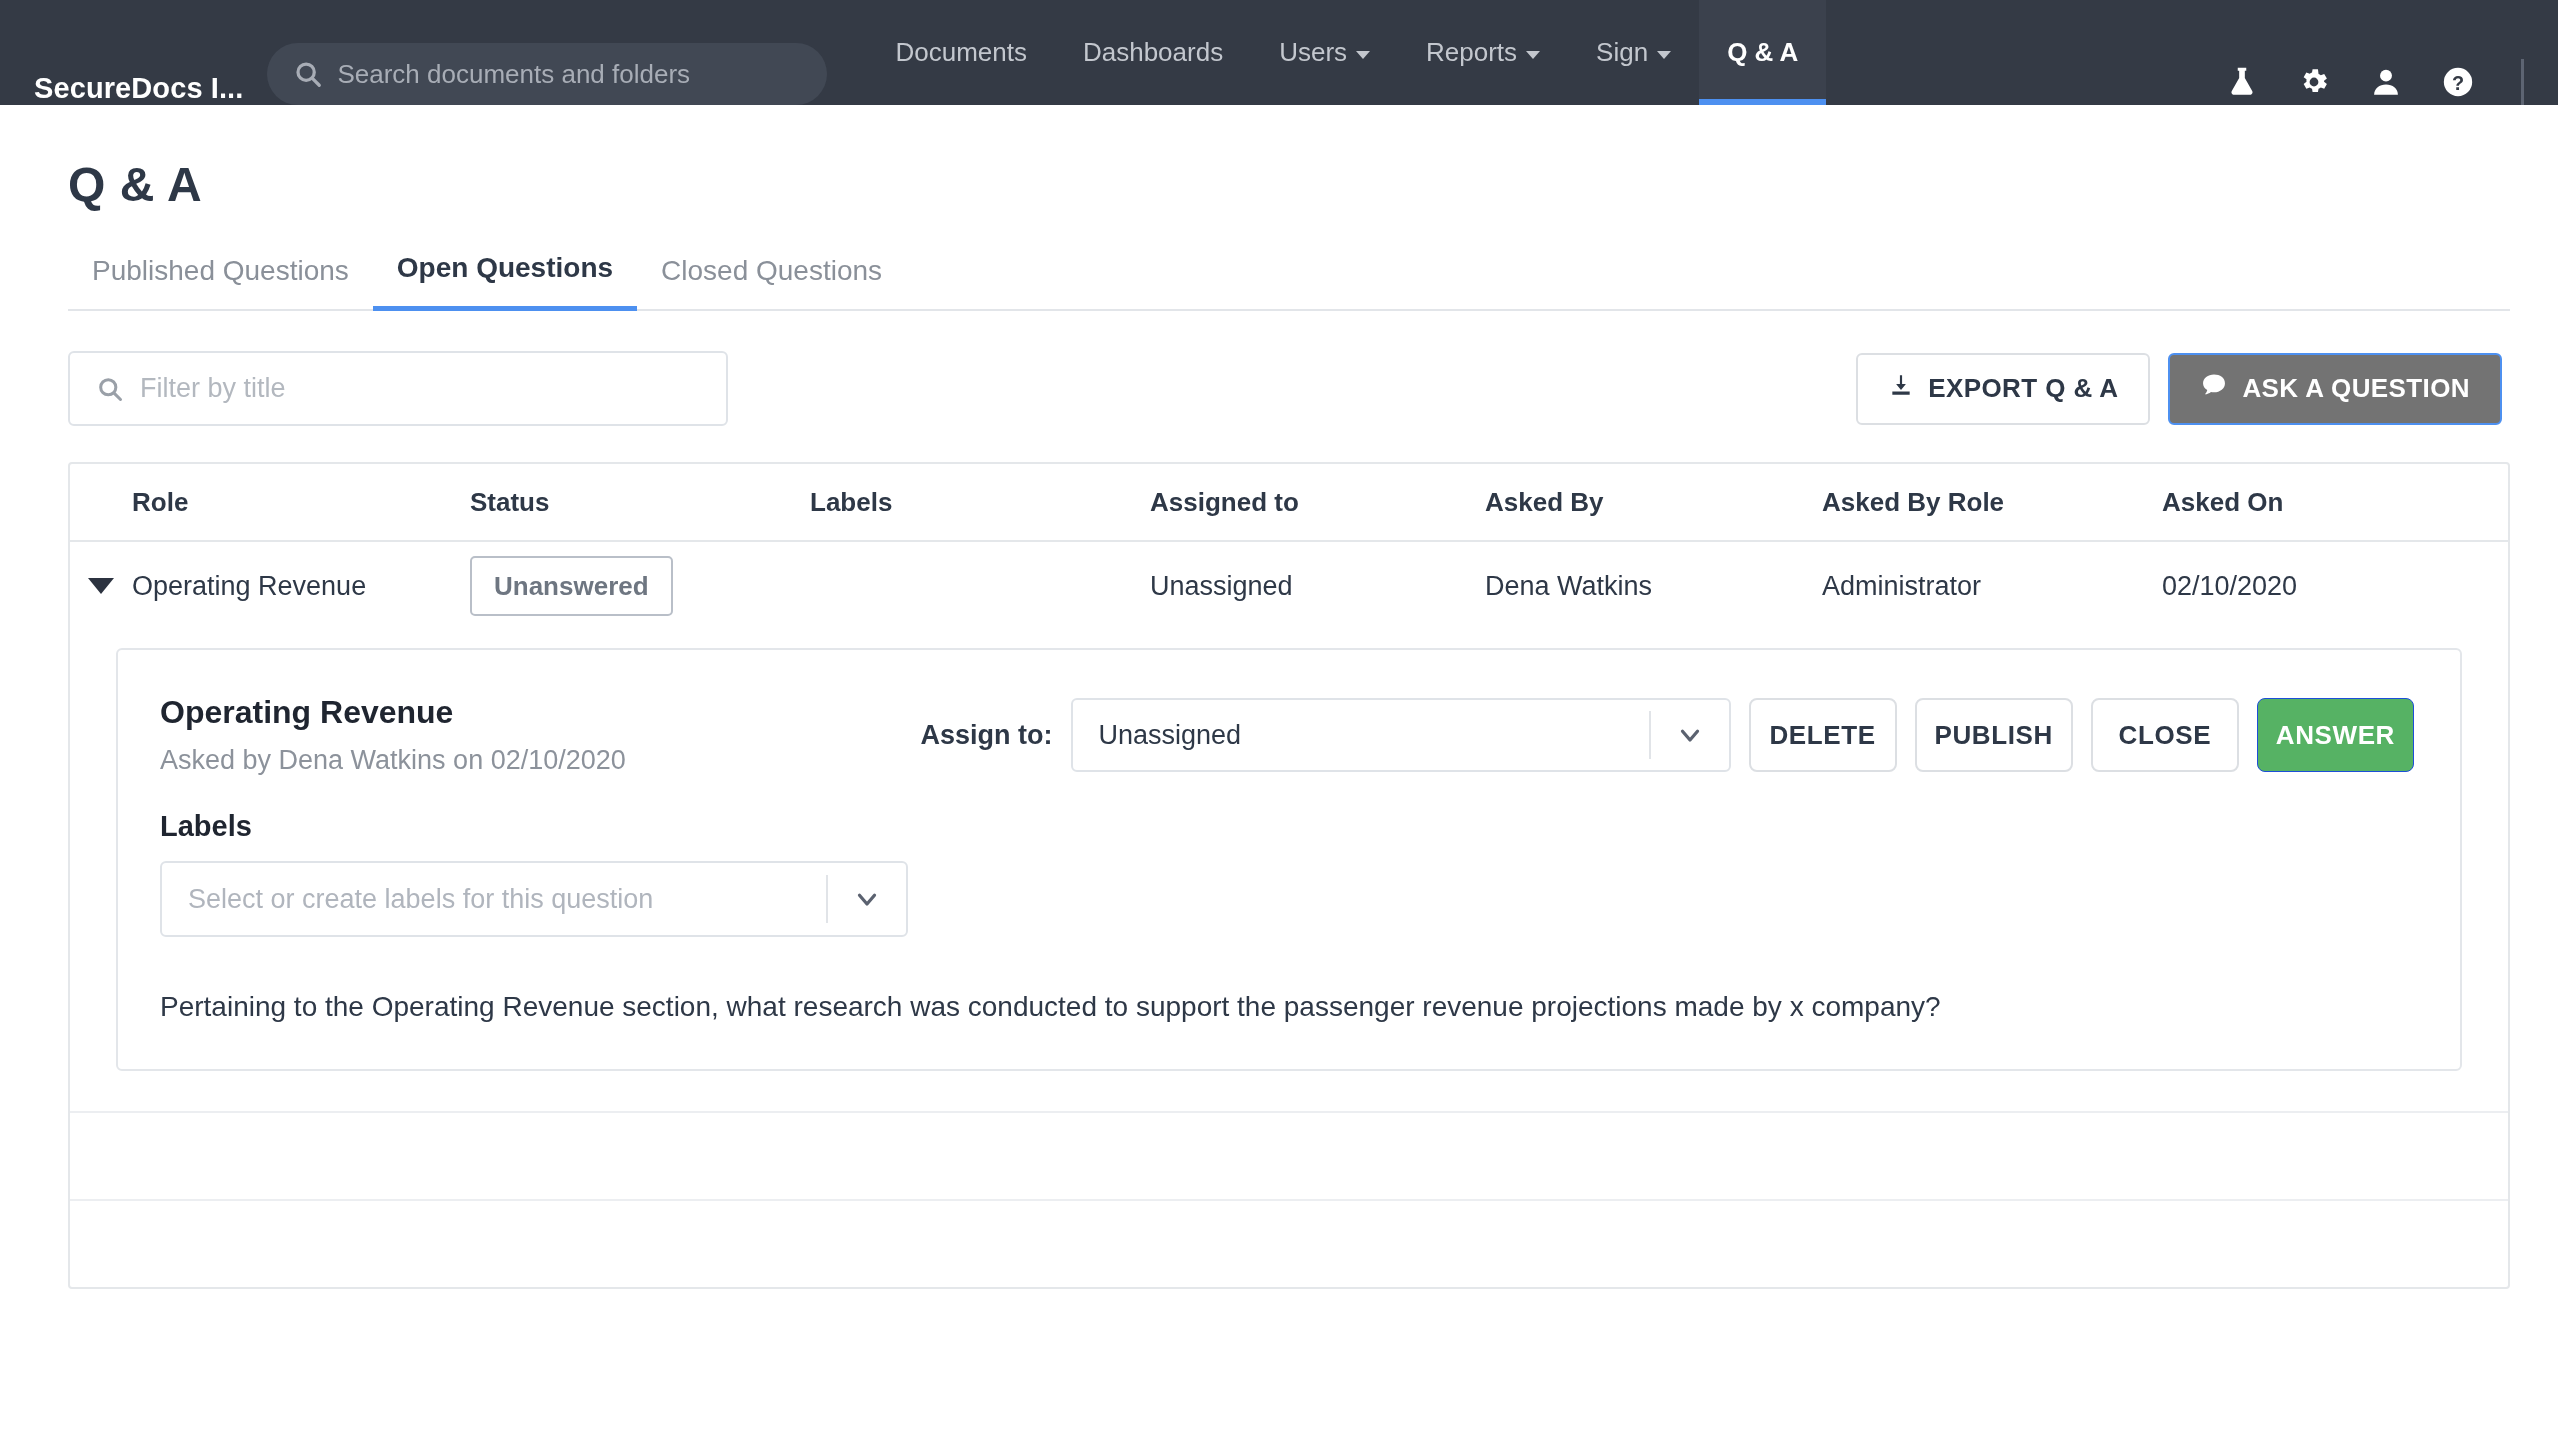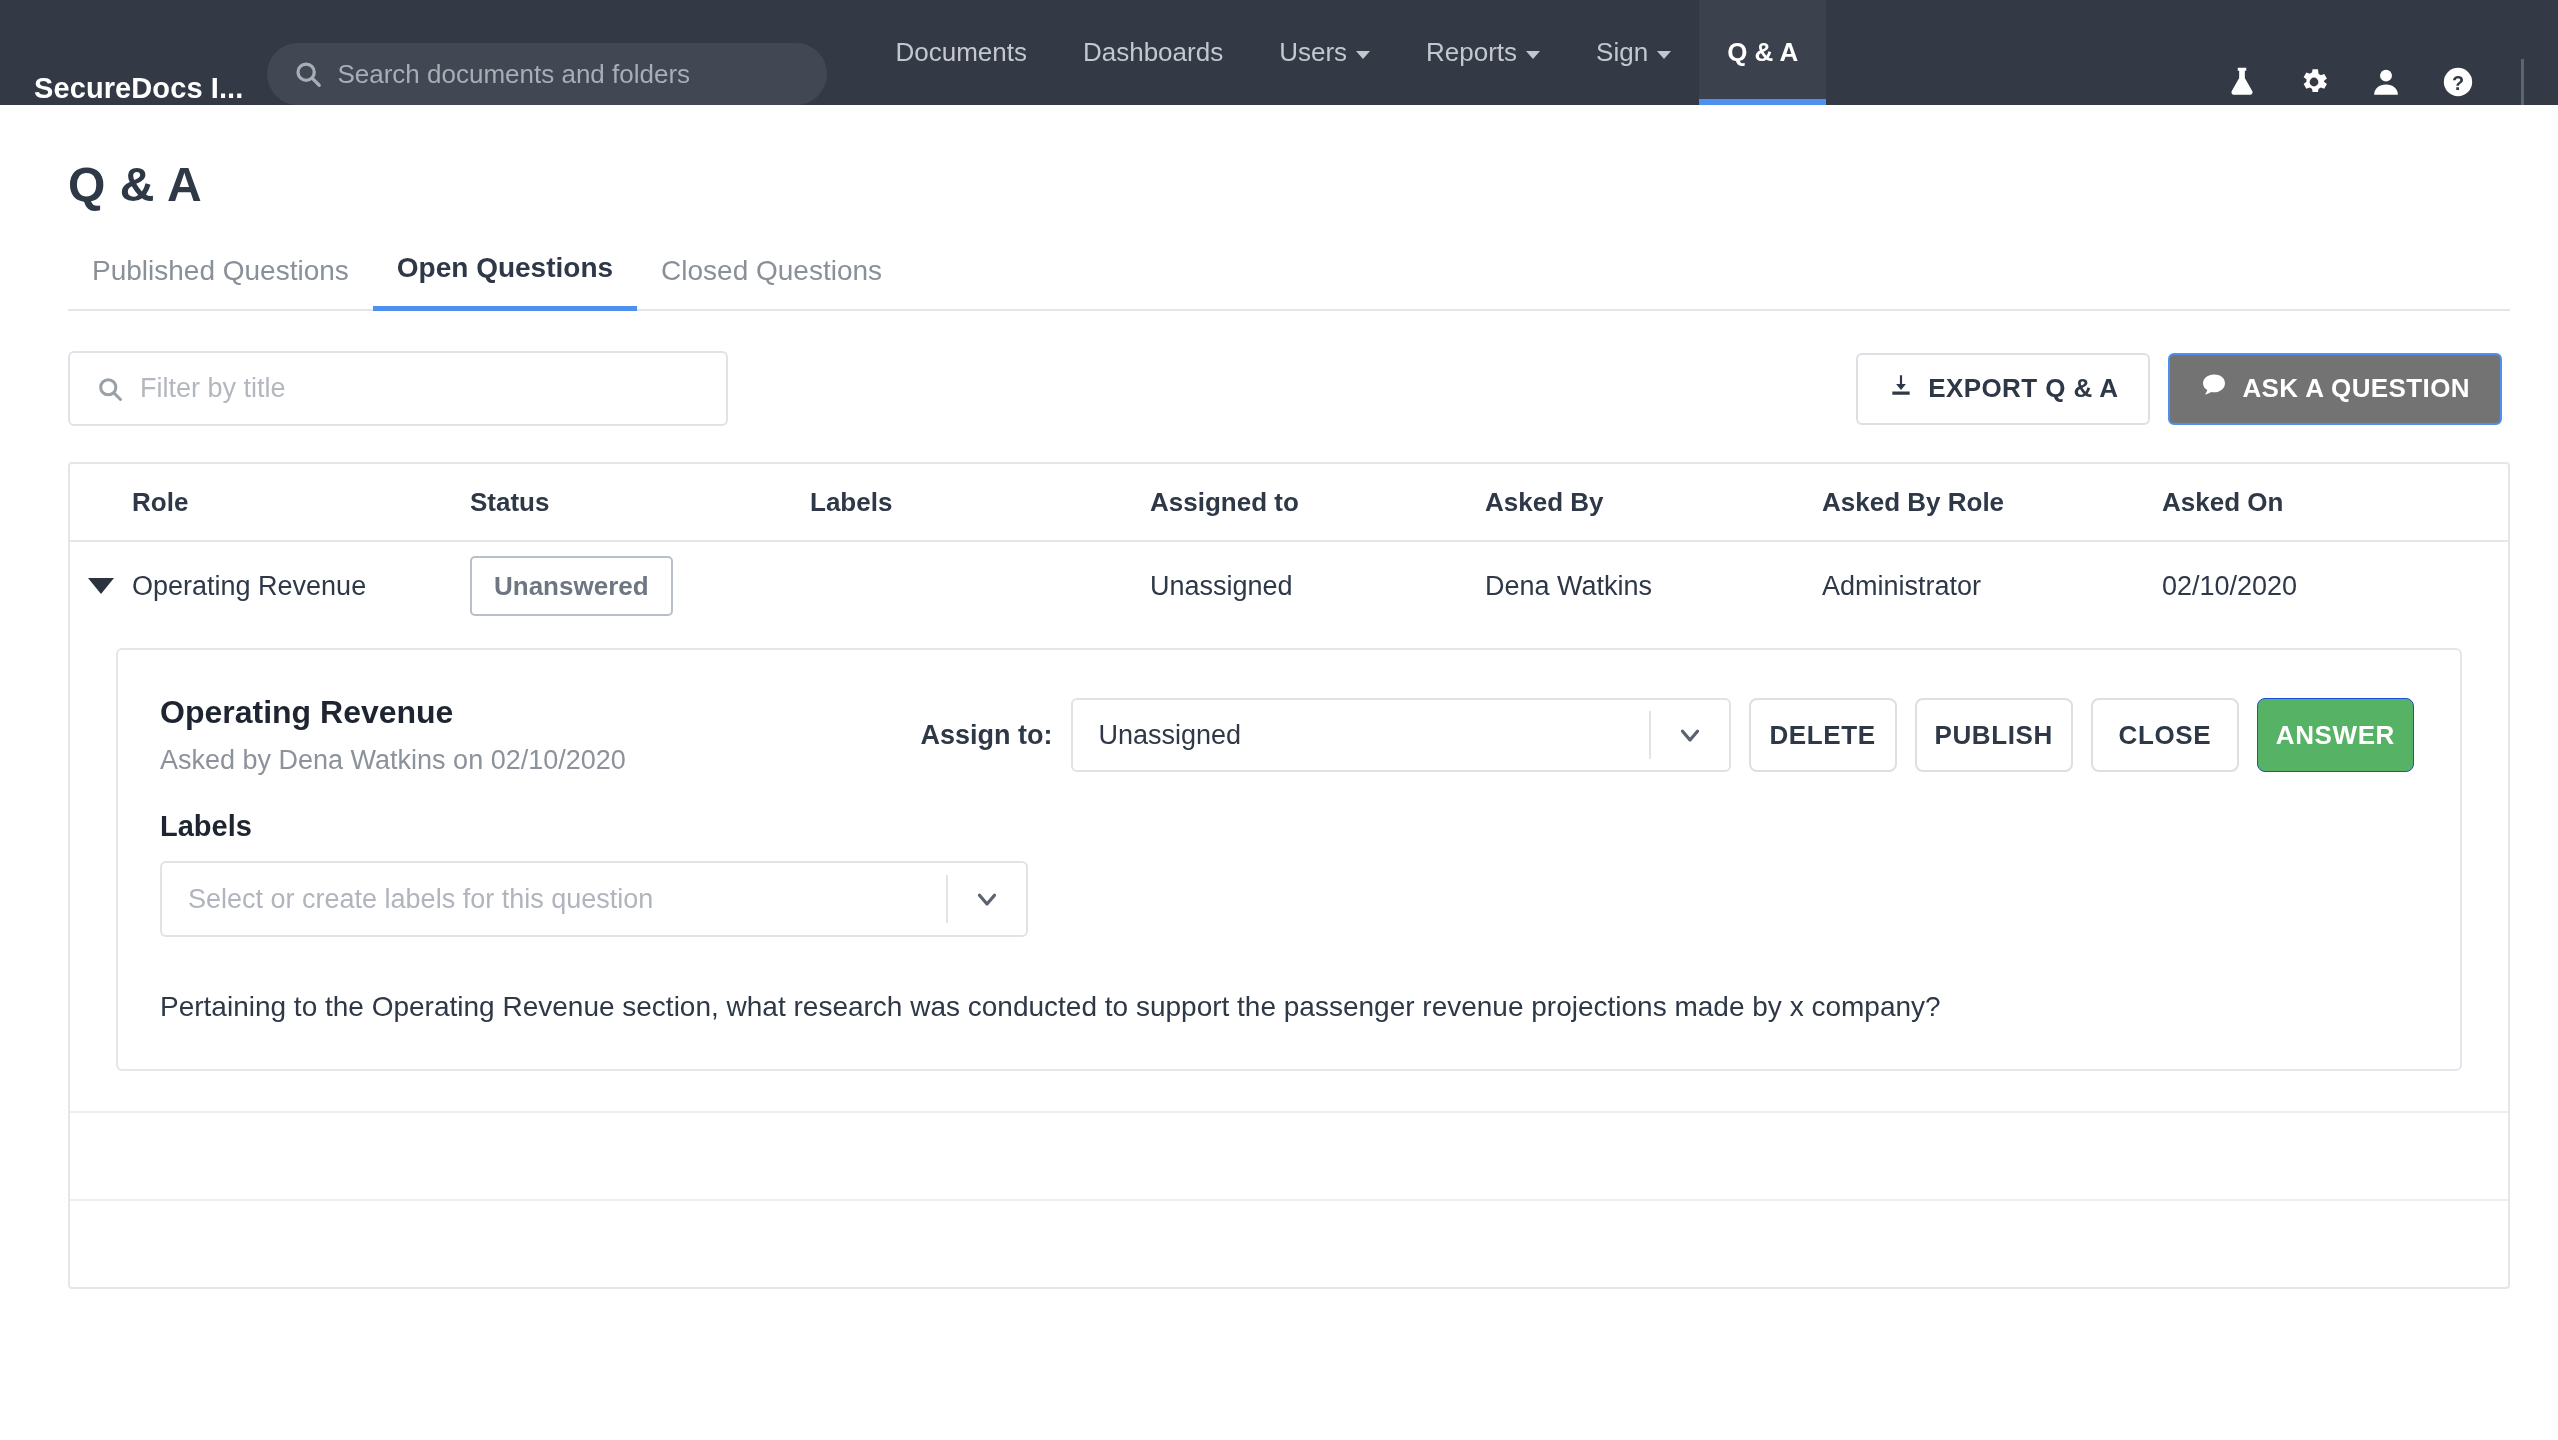--- a/index.html
+++ b/index.html
@@ -264,21 +264,21 @@
     border: 2px solid #dfe3e8;
     border-radius: 6px;
     display: flex;
     align-items: center;
     padding-left: 26px;
     font-size: 27px;
     color: #2e3847;
     cursor: pointer;
     background: #fff;
   }
-  .select.labels-select { width: 868px; height: 76px; color: #b0b5bd; }
+  .select.labels-select { width: 748px; height: 76px; color: #b0b5bd; }
   .select .selval { flex: 1 1 auto; }
   .select .sep { width: 2px; height: 48px; background: #e1e4e8; }
   .select .chev { width: 78px; display: flex; align-items: center; justify-content: center; }
 
   .actions { display: flex; align-items: center; gap: 18px; }
   .abtn {
     height: 74px;
     min-width: 148px;
     border-radius: 8px;
     font-size: 26px;

